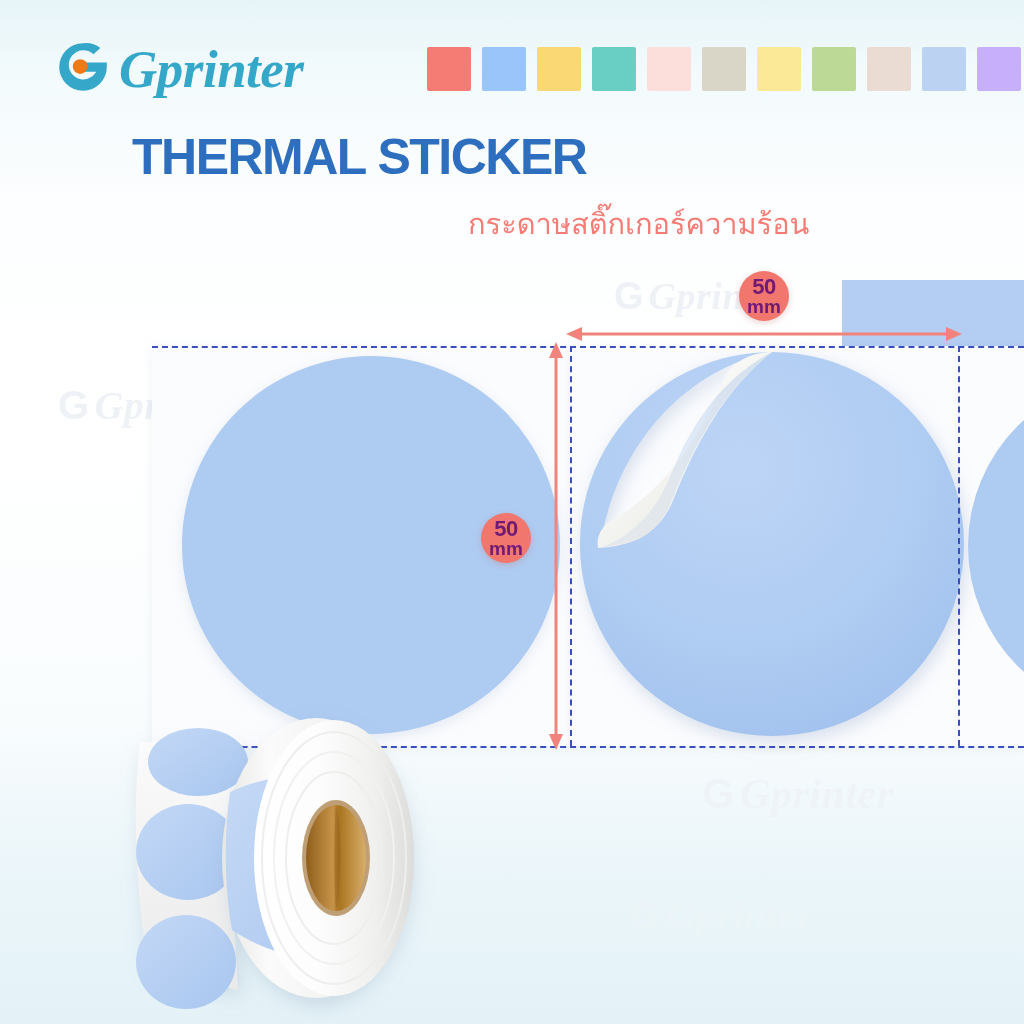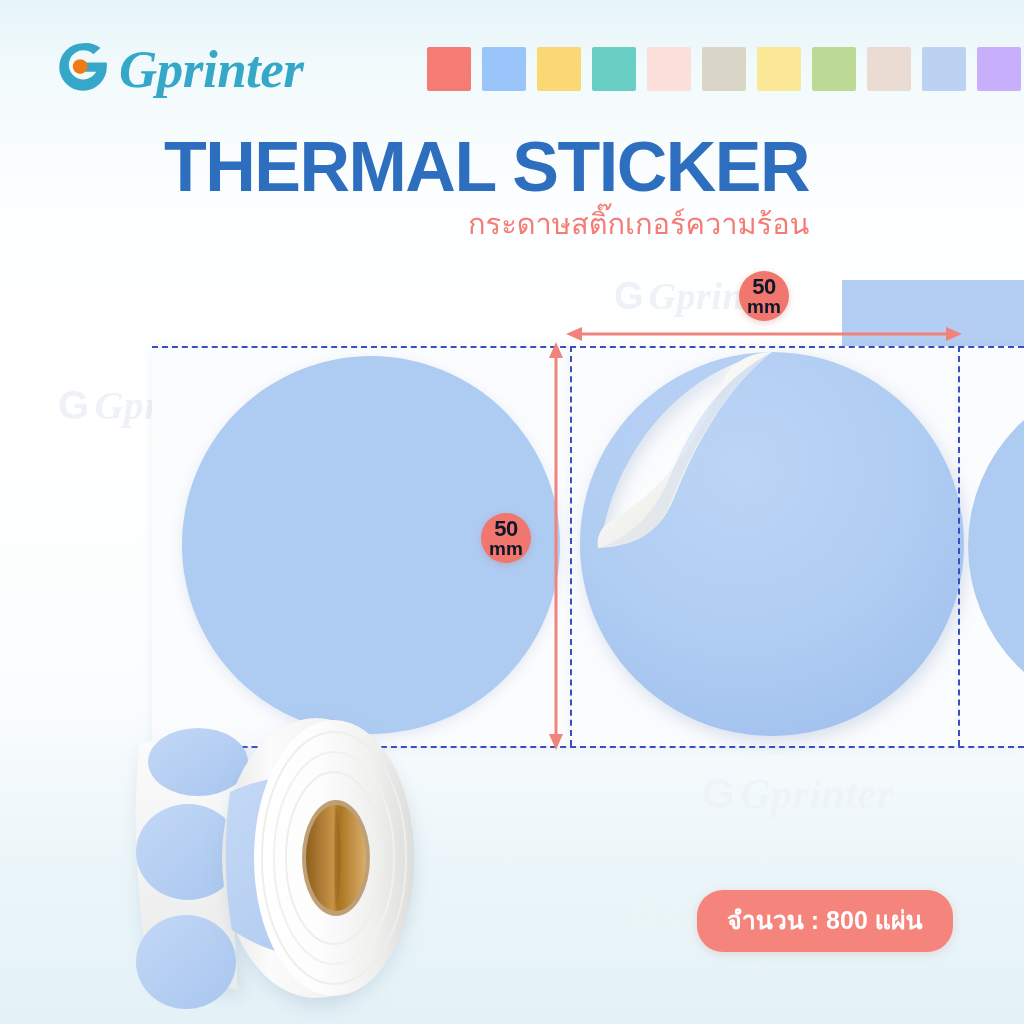--- a/index.html
+++ b/index.html
@@ -89,22 +89,22 @@
   }
 
   
   #title-block {
     position:absolute;
     left:0; top:132px;
     width:1024px;
   }
   #title-main {
     position:absolute;
-    left:164px; top:0;
-    font-size:70px;
+    left:132px; top:0;
+    font-size:50px;
     font-weight:bold;
     color:#2E6EBF;
     letter-spacing:-1.5px;
     line-height:1;
     white-space:nowrap;
   }
   #title-sub {
     position:absolute;
     left:468px; top:78px;
     font-size:29px;
@@ -171,21 +171,21 @@
     width:392px; height:400px;
   }
   #peel-wrap svg { display:block; width:392px; height:400px; overflow:visible; }
 
   
   .mm-badge {
     position:absolute;
     width:50px; height:50px;
     border-radius:50%;
     background:#F0766E;
-    color:#0f172a;
+    color:#701a75;
     display:flex;
     flex-direction:column;
     align-items:center;
     justify-content:center;
     line-height:.92;
     box-shadow:0 2px 6px rgba(200,110,100,.30);
   }
   .mm-badge .mm-num { font-size:22px; font-weight:bold; letter-spacing:-.5px; }
   .mm-badge .mm-unit { font-size:19px; font-weight:bold; margin-top:1px; }
 
@@ -422,15 +422,14 @@
       <ellipse cx="214" cy="158" rx="72" ry="126" fill="none" stroke="#eeeeec" stroke-width="2"></ellipse>
       <ellipse cx="214" cy="158" rx="60" ry="106" fill="none" stroke="#f1f1ef" stroke-width="2"></ellipse>
       <ellipse cx="214" cy="158" rx="48" ry="86" fill="none" stroke="#eeeeec" stroke-width="2"></ellipse>
 
       <ellipse cx="216" cy="158" rx="34" ry="58" fill="#BFA076"></ellipse>
       <ellipse cx="216" cy="158" rx="30" ry="53" fill="url(#coreGrad)"></ellipse>
       <path d="M216 105 C214 130 214 186 216 211 C222 186 222 130 216 105 Z" fill="#8E5E1C" opacity=".45"></path>
     </svg>
   </div>
 
-  <div id="qty-badge">จำนวน : 800 แผ่น</div>
 
 </div>
 
 </body></html>

